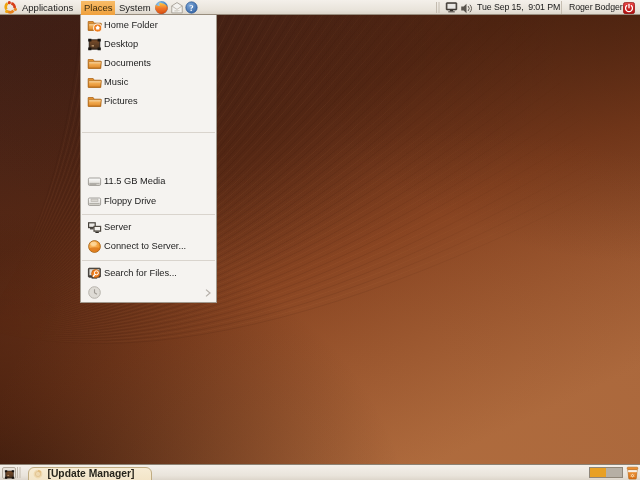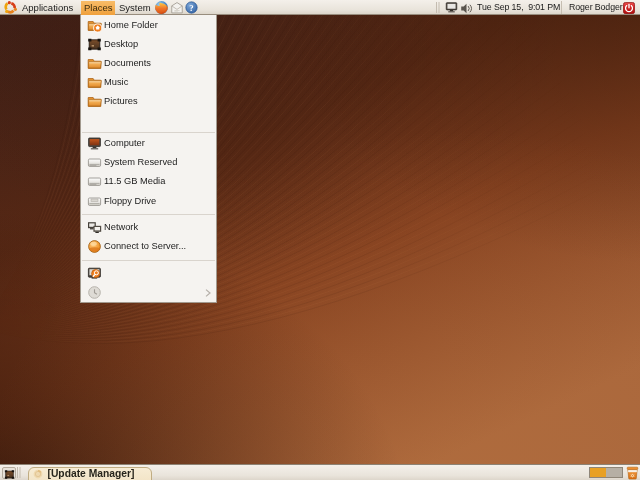--- a/index.html
+++ b/index.html
@@ -235,36 +235,20 @@
         <span class="lb">Music</span>
       </div>
     <div class="mi" style="top:76.8px">
         <span class="ic"><svg viewBox="0 0 15 15" width="15" height="15">
       <path d="M1.2 3.6h5l1 1.6h6.6v7.2H1.2z" fill="#e8952f" stroke="#a85f14" stroke-width="0.8"></path>
       <path d="M1.6 5.6h12.8l-1 6.4H1.6z" fill="url(#fg)" stroke="#b06a1a" stroke-width="0.7"></path>
     </svg></span>
         <span class="lb">Pictures</span>
       </div>
     <div class="msep" style="top:116.9px"></div>
-    <div class="mi" style="top:118.8px">
-        <span class="ic"><svg viewBox="0 0 15 15" width="15" height="15">
-      <rect x="1.6" y="2" width="11.8" height="8.6" rx="0.8" fill="#4d4740" stroke="#2b2722" stroke-width="0.8"></rect>
-      <rect x="2.7" y="3.1" width="9.6" height="6.2" fill="url(#scr)"></rect>
-      <rect x="5.6" y="10.6" width="3.8" height="1.6" fill="#3a352f"></rect>
-      <rect x="3.8" y="12.2" width="7.4" height="1.2" fill="#56504a"></rect>
-    </svg></span>
-        <span class="lb">Computer</span>
-      </div>
-    <div class="mi" style="top:137.9px">
-        <span class="ic"><svg viewBox="0 0 15 15" width="15" height="15">
-      <rect x="1.4" y="4" width="12.2" height="7.4" rx="1.2" fill="url(#drv)" stroke="#8e8b85" stroke-width="0.8"></rect>
-      <path d="M2.4 9.4h10.2 M2.4 10.4h7" stroke="#9a978f" stroke-width="0.7"></path>
-    </svg></span>
-        <span class="lb">System Reserved</span>
-      </div>
     <div class="mi" style="top:157.2px">
         <span class="ic"><svg viewBox="0 0 15 15" width="15" height="15">
       <rect x="1.4" y="4" width="12.2" height="7.4" rx="1.2" fill="url(#drv)" stroke="#8e8b85" stroke-width="0.8"></rect>
       <path d="M2.4 9.4h10.2 M2.4 10.4h7" stroke="#9a978f" stroke-width="0.7"></path>
     </svg></span>
         <span class="lb">11.5 GB Media</span>
       </div>
     <div class="mi" style="top:176.8px">
         <span class="ic"><svg viewBox="0 0 15 15" width="15" height="15">
       <rect x="1.4" y="4" width="12.2" height="7.4" rx="1.2" fill="url(#drv)" stroke="#8e8b85" stroke-width="0.8"></rect>
@@ -276,40 +260,41 @@
     <div class="msep" style="top:199.2px"></div>
     <div class="mi" style="top:202.8px">
         <span class="ic"><svg viewBox="0 0 15 15" width="15" height="15">
       <rect x="1" y="2.2" width="7.8" height="6" fill="#45403a"></rect>
       <rect x="2.2" y="3.4" width="5.4" height="3.4" fill="#eceae6"></rect>
       <rect x="3" y="8.2" width="3.4" height="1.2" fill="#2e2a26"></rect>
       <rect x="6.4" y="5.8" width="7.8" height="6" fill="#514b44"></rect>
       <rect x="7.6" y="7" width="5.4" height="3.4" fill="#f4f2ee"></rect>
       <rect x="8.4" y="11.8" width="3.4" height="1.2" fill="#2e2a26"></rect>
     </svg></span>
-        <span class="lb">Network</span>
+        <span class="lb">Server</span>
       </div>
     <div class="mi" style="top:222.2px">
         <span class="ic"><svg viewBox="0 0 15 15" width="15" height="15">
       <circle cx="7.5" cy="7.5" r="5.9" fill="url(#glb)" stroke="#9c5a10" stroke-width="0.8"></circle>
       <ellipse cx="6.6" cy="4.8" rx="3.2" ry="2" fill="#ffe2b0" opacity="0.6"></ellipse>
       <path d="M2 9.4c3.4-1.6 7.6-1.6 11 0l-1.2 2.2c-2.6 1.2-6 1.2-8.6 0z" fill="#d8741a" opacity="0.7"></path>
     </svg></span>
         <span class="lb">Connect to Server...</span>
       </div>
     <div class="msep" style="top:245px"></div>
     <div class="mi" style="top:248.9px">
         <span class="ic"><svg viewBox="0 0 15 15" width="15" height="15">
       <rect x="1.4" y="2.2" width="12" height="9" rx="0.8" fill="#4d4740" stroke="#2b2722" stroke-width="0.8"></rect>
       <rect x="2.4" y="3.2" width="10" height="6" fill="#dad7d2"></rect>
       <rect x="4.6" y="11.2" width="5.6" height="1.4" fill="#3a352f"></rect>
       <circle cx="8.6" cy="7.6" r="4" fill="#ee7f1f" stroke="#c05f10" stroke-width="0.8"></circle>
       <circle cx="9.4" cy="6.8" r="2" fill="none" stroke="#fff" stroke-width="1"></circle>
       <path d="M7.9 8.5l-2 2.2" stroke="#fff" stroke-width="1.3"></path>
     </svg></span>
+        <span class="lb">Search for Files...</span>
       </div>
     <div class="mi" style="top:268.3px">
         <span class="ic"><svg viewBox="0 0 15 15" width="15" height="15">
       <circle cx="7.5" cy="7.5" r="5.8" fill="#dedbd5" stroke="#b7b3ac" stroke-width="1"></circle>
       <path d="M7.5 4.2v3.4l2.4 1.6" stroke="#a09c95" stroke-width="1.1" fill="none"></path>
     </svg></span>
     <svg style="position:absolute;left:124px;top:6px" viewBox="0 0 6 8" width="6" height="8">
           <path d="M1 0.6l4 3.4-4 3.4" fill="none" stroke="#b5b0a9" stroke-width="1.2"></path>
         </svg>
       </div>

